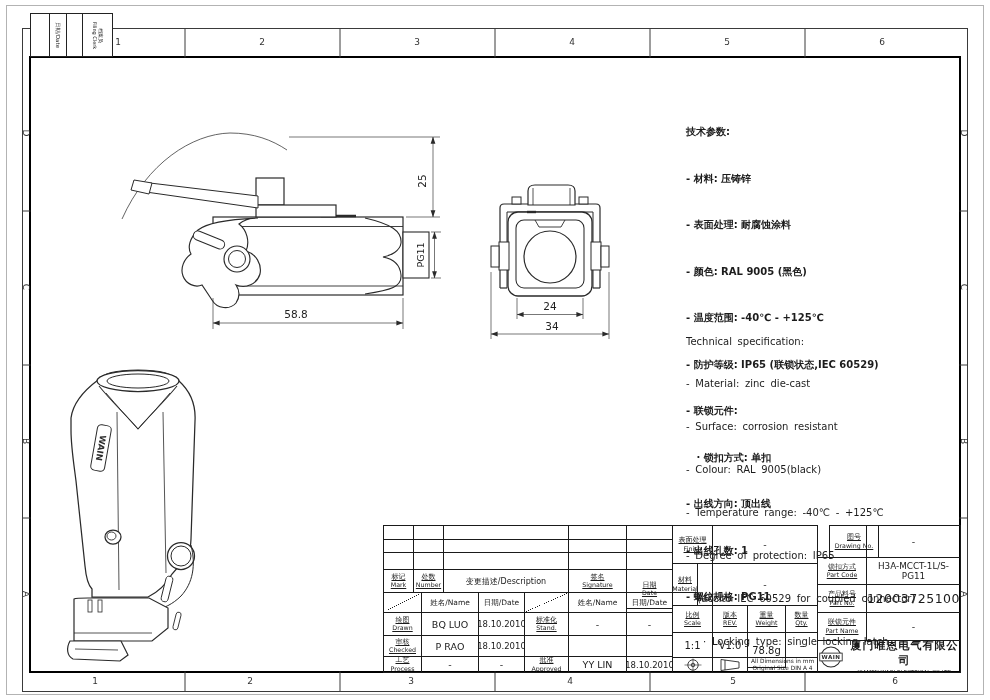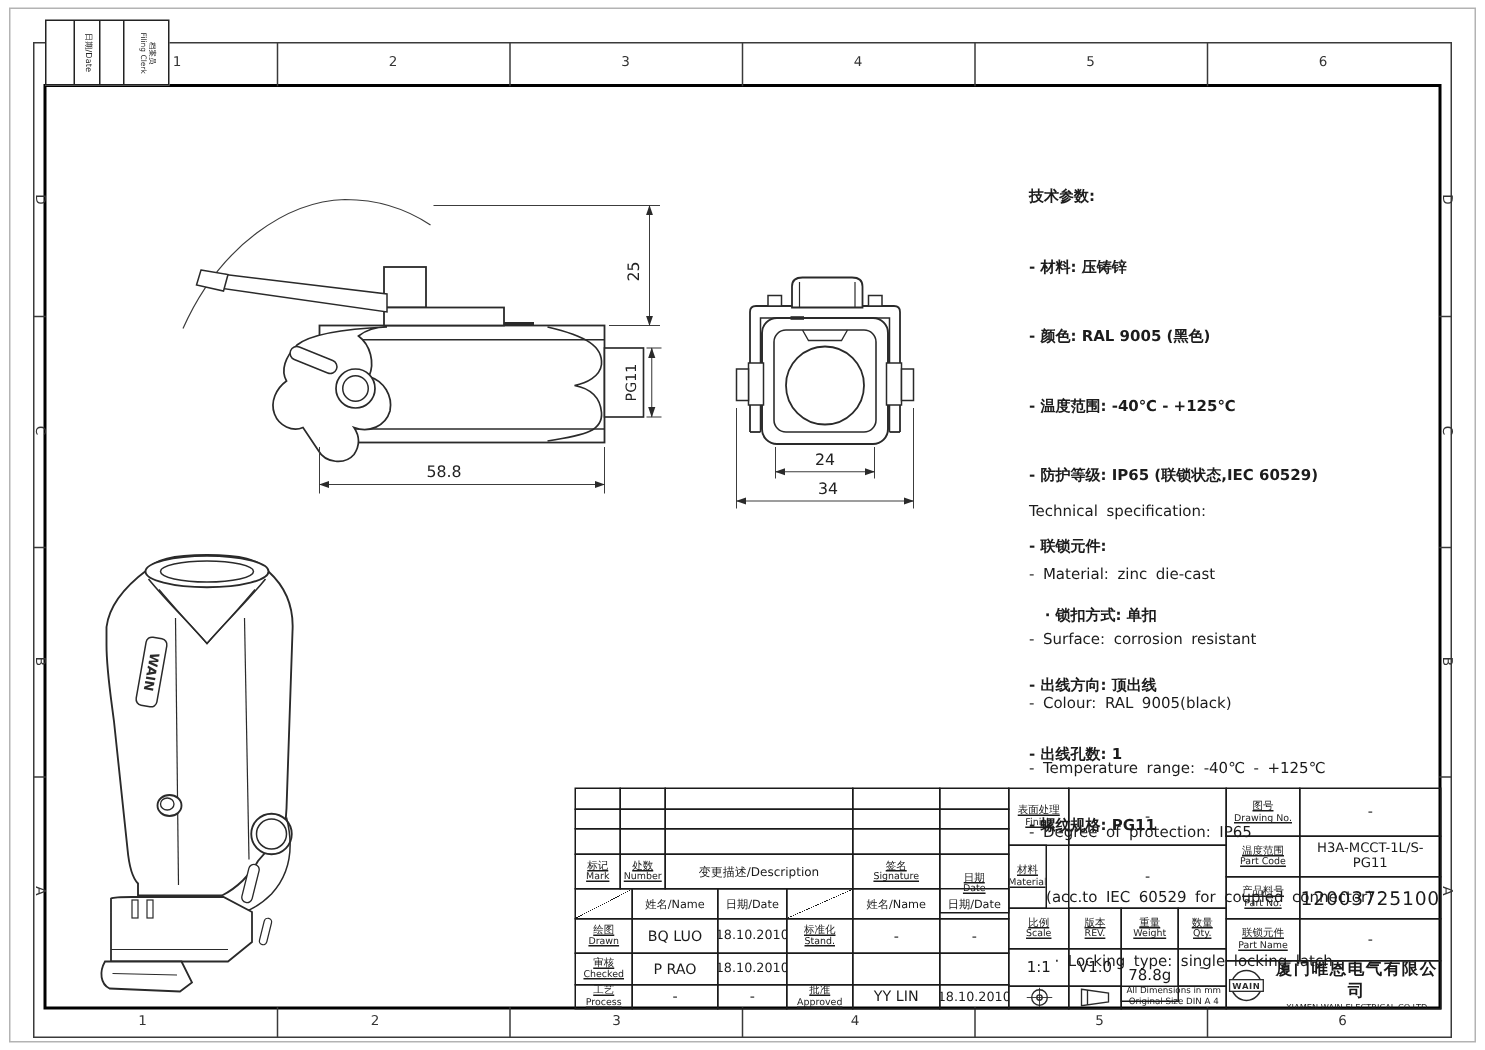--- a/index.html
+++ b/index.html
@@ -212,20 +212,21 @@
       <span class="vtext" style="font-size:5px;">
         <span style="display:block">档案员</span>
         <span style="display:block">Filing Clerk</span>
       </span>
     </div>
   </div>
 
   <div class="spec" style="left:686px;top:93px;font-weight:bold;">
     <div>技术参数:</div>
     <div>- 材料: 压铸锌</div>
+    <div>- 表面处理: 耐腐蚀涂料</div>
     <div>- 颜色: RAL 9005 (黑色)</div>
     <div>- 温度范围: -40℃ - +125℃</div>
     <div>- 防护等级: IP65 (联锁状态,IEC 60529)</div>
     <div>- 联锁元件:</div>
     <div>   · 锁扣方式: 单扣</div>
     <div>- 出线方向: 顶出线</div>
     <div>- 出线孔数: 1</div>
     <div>- 螺纹规格: PG11</div>
   </div>
   <div class="spec en" style="left:686px;top:306px;">
@@ -400,30 +401,30 @@
         </g>
       </svg>
     </div>
     <div class="c note" style="left:364px;top:132px;width:71px;height:16px">
       <div>
           <div>All Dimensions in mm</div>
           <div>Original Size DIN A 4</div>
         </div>
     </div>
 
-    <div class="c lab" style="left:434px;top:0;width:50px;height:33px">
+    <div class="c lab" style="left:446px;top:0;width:50px;height:33px">
       <div>
           <div class="cn">图号</div>
           <div class="en">Drawing No.</div>
         </div>
     </div>
     <div class="c val" style="left:483px;top:0;width:95px;height:33px">-</div>
     <div class="c lab" style="left:434px;top:32px;width:50px;height:28px">
       <div>
-          <div class="cn">温度范围</div>
+          <div class="cn">锁扣方式</div>
           <div class="en">Part Code</div>
         </div>
     </div>
     <div class="c" style="left:483px;top:32px;width:95px;height:28px;font-size:8.8px">H3A-MCCT-1L/S-PG11</div>
     <div class="c lab" style="left:434px;top:59px;width:50px;height:29px">
       <div>
           <div class="cn">产品料号</div>
           <div class="en">Part No.</div>
         </div>
     </div>

